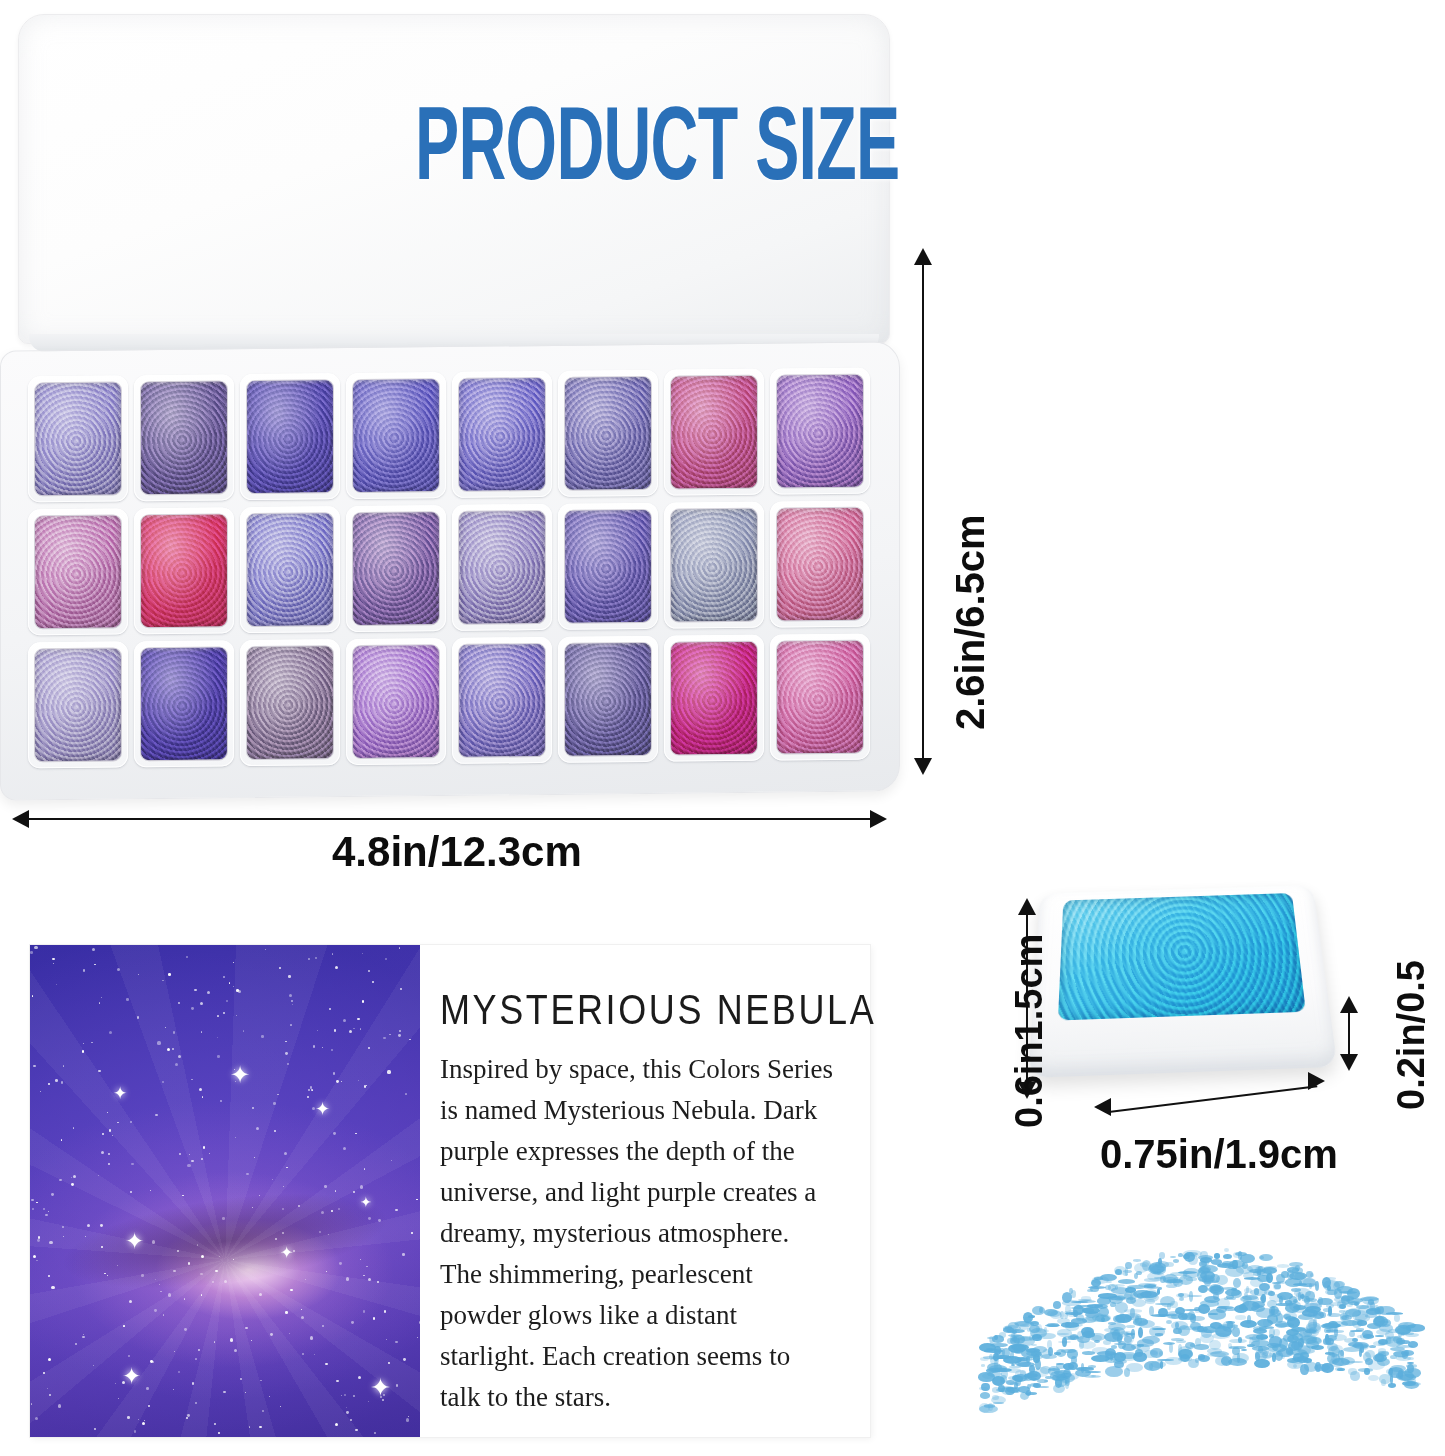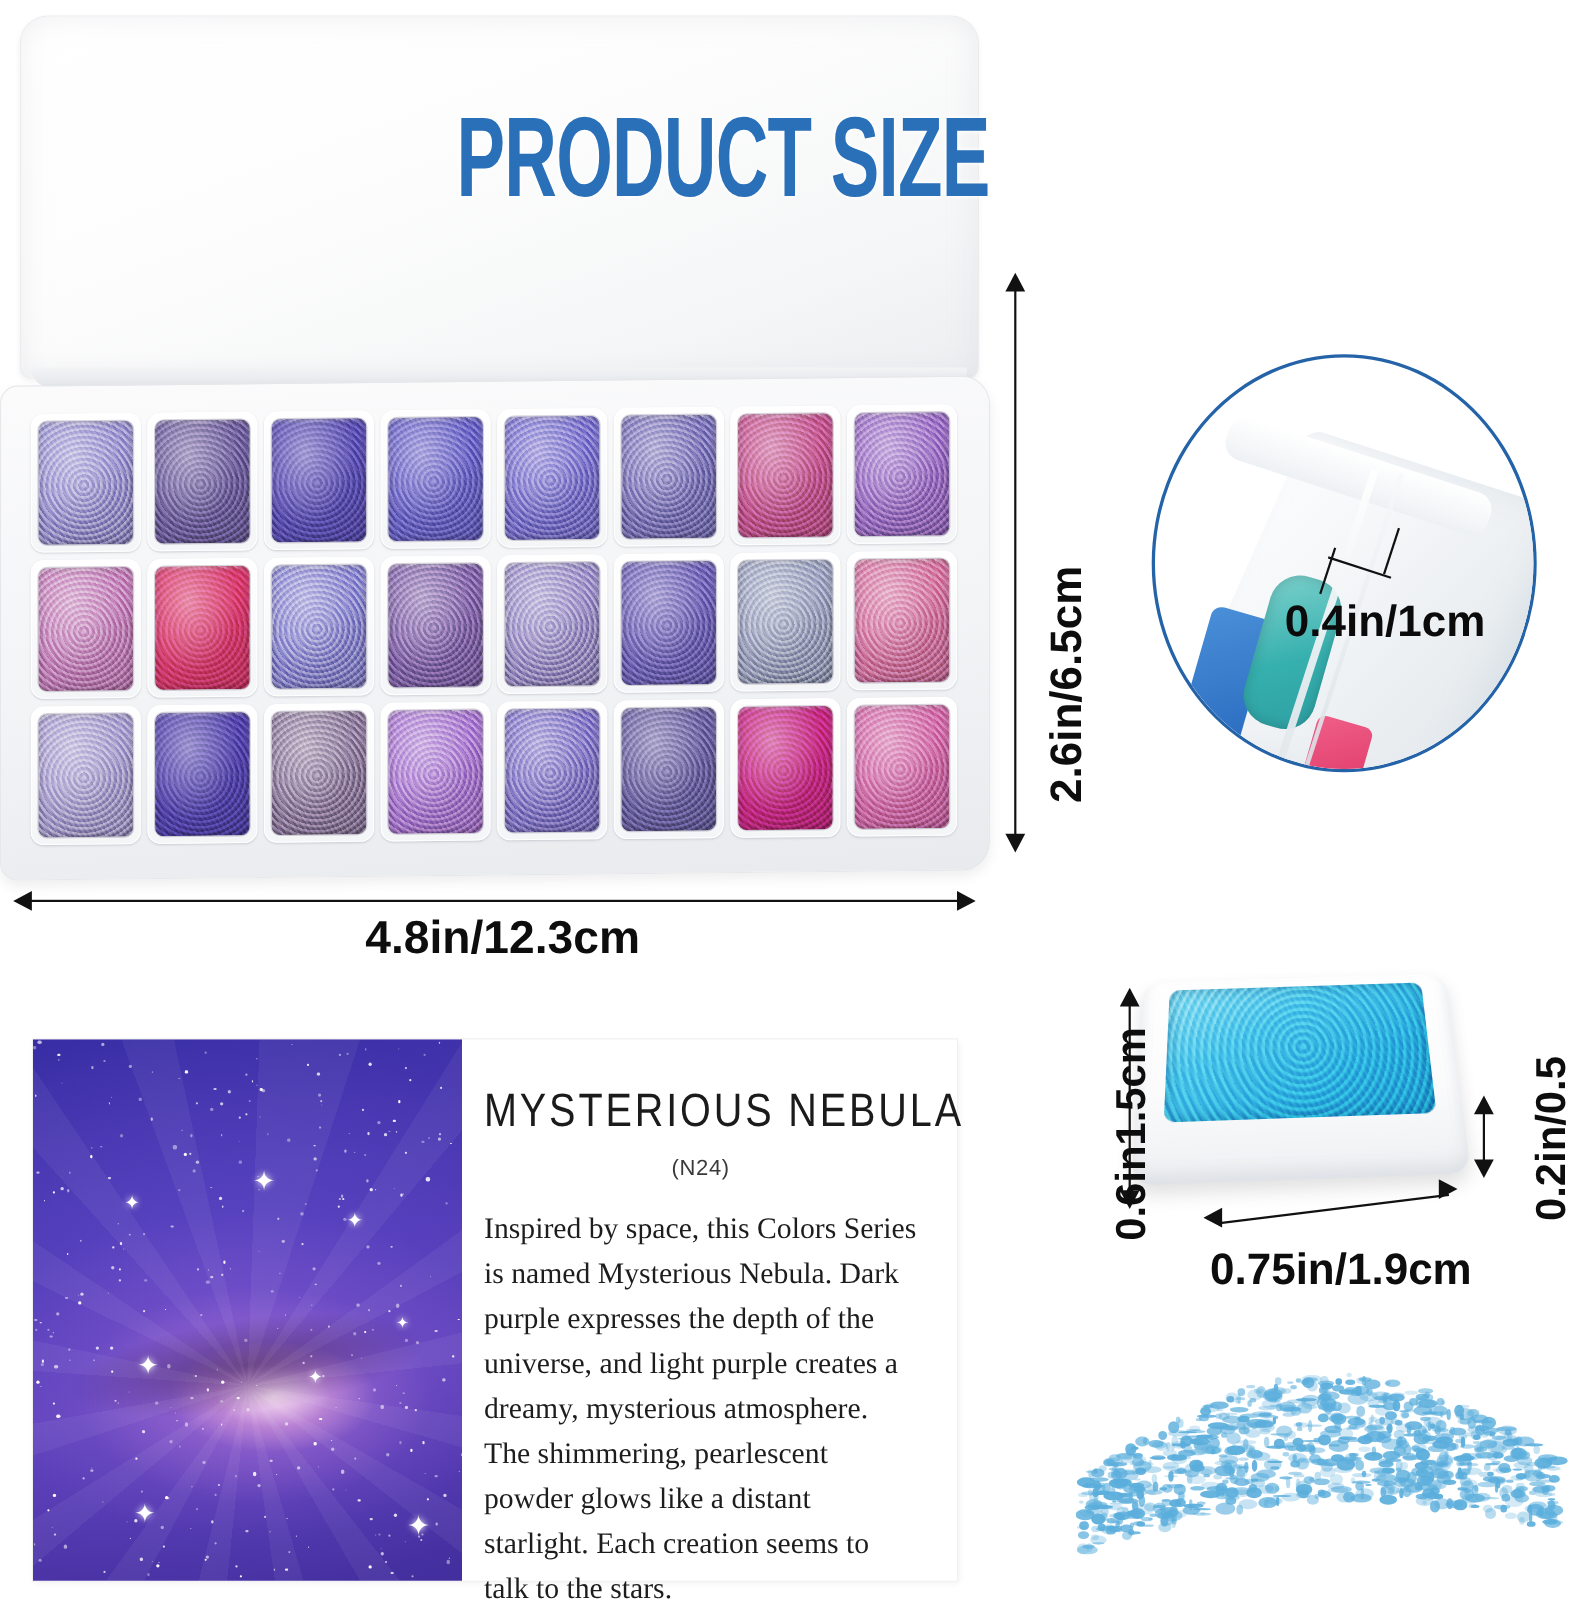--- a/index.html
+++ b/index.html
@@ -321,34 +321,20 @@
     <div class="dim-label vert-h" style="left:948px; top:730px;">2.6in/6.5cm</div>
   </div>
 
   <div>
     <div class="dimline hline" style="left:28px; top:818px; width:852px;"></div>
     <div class="arrow arr-left" style="left:12px; top:810px;"></div>
     <div class="arrow arr-right" style="left:870px; top:810px;"></div>
     <div class="dim-label" style="left:332px; top:828px; font-size:42px;">4.8in/12.3cm</div>
   </div>
 
-  <div class="circle-inset">
-    <div class="ci-box"></div>
-    <div class="ci-lid-top"></div>
-    <div class="ci-blue"></div>
-    <div class="ci-teal"></div>
-    <div class="ci-pink"></div>
-    <div class="ci-seam"></div>
-    <div class="ci-seam2"></div>
-
-    <div class="ci-mark" style="left:156px; top:172px; width:2px; height:44px; transform:rotate(18deg);"></div>
-    <div class="ci-mark" style="left:214px; top:154px; width:2px; height:44px; transform:rotate(18deg);"></div>
-    <div class="ci-mark" style="left:156px; top:190px; width:60px; height:2px; transform:rotate(18deg);"></div>
-    <div class="ci-label">0.4in/1cm</div>
-  </div>
 
   <div class="galaxy-card">
     <div class="galaxy-img">
       <div class="darkband"></div>
       <div class="dust"></div>
       <div class="stars" id="stars">
           <div class="st" style="width: 1.80788px; height: 1.80788px; left: 323.491px; top: 450.29px; opacity: 0.55;"></div>
           <div class="st" style="width: 1.69612px; height: 1.69612px; left: 260.269px; top: 78.9287px; opacity: 0.49;"></div>
           <div class="st" style="width: 2.84539px; height: 2.84539px; left: 309.162px; top: 317.418px; opacity: 0.42;"></div>
           <div class="st" style="width: 1.82035px; height: 1.82035px; left: 1.98357px; top: 263.119px; opacity: 0.4;"></div>
@@ -683,21 +669,20 @@
           <div class="sparkle" style="left: 285px; top: 155px; font-size: 18px;">✦</div>
           <div class="sparkle" style="left: 95px; top: 285px; font-size: 23px;">✦</div>
           <div class="sparkle" style="left: 250px; top: 300px; font-size: 16px;">✦</div>
           <div class="sparkle" style="left: 330px; top: 250px; font-size: 14px;">✦</div>
           <div class="sparkle" style="left: 92px; top: 420px; font-size: 23px;">✦</div>
           <div class="sparkle" style="left: 340px; top: 430px; font-size: 25px;">✦</div>
         </div>
     </div>
     <div class="galaxy-text">
       <div class="gt-title">MYSTERIOUS NEBULA</div>
-      <div class="gt-code">(N24)</div>
       <div class="gt-body">Inspired by space, this Colors Series is named Mysterious Nebula. Dark purple expresses the depth of the universe, and light purple creates a dreamy, mysterious atmosphere. The shimmering, pearlescent powder glows like a distant starlight. Each creation seems to talk to the stars.</div>
     </div>
   </div>
 
   <div>
     <div class="pan-closeup">
       <div class="pc-body"></div>
       <div class="pc-paint"></div>
     </div>
 

